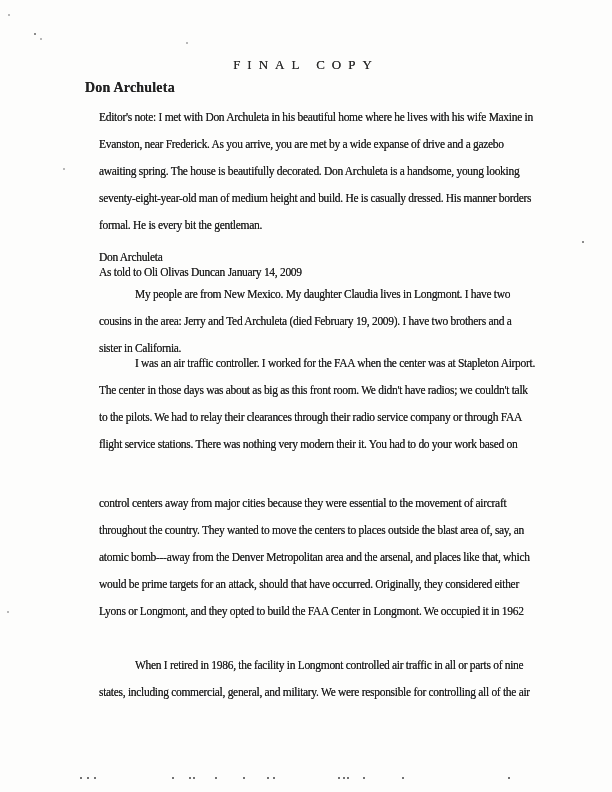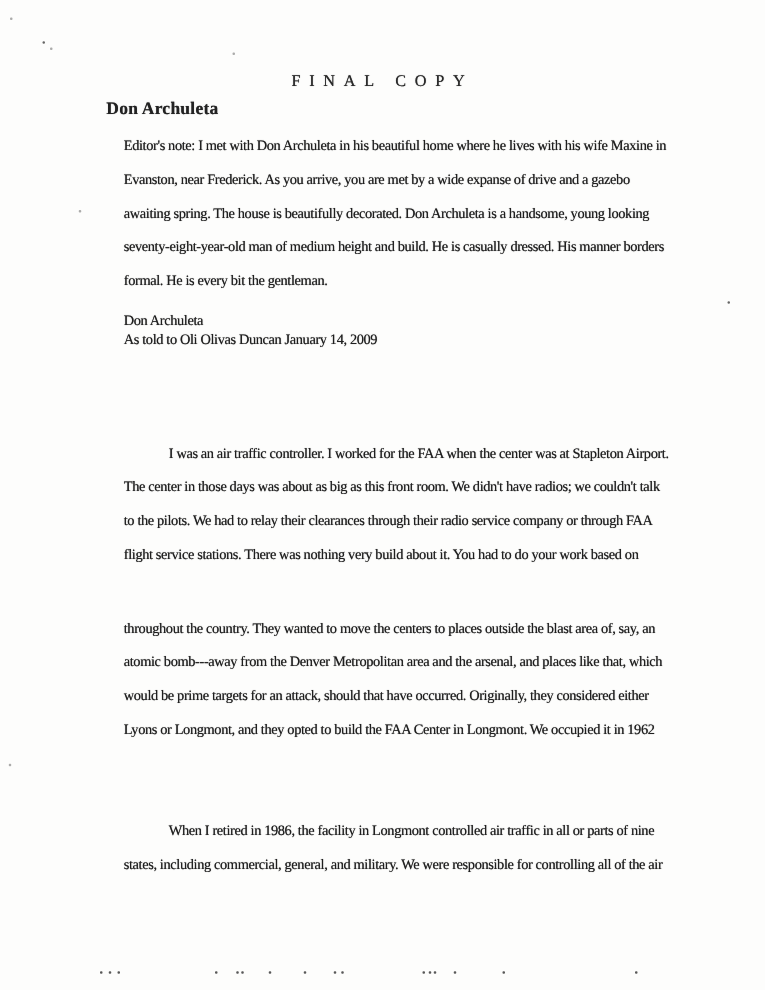--- a/index.html
+++ b/index.html
@@ -70,29 +70,35 @@
     <div>awaiting spring. The house is beautifully decorated. Don Archuleta is a handsome, young looking</div>
     <div>seventy-eight-year-old man of medium height and build. He is casually dressed. His manner borders</div>
     <div>formal. He is every bit the gentleman.</div>
   </div>
 
   <div class="block byline txt">
     <div>Don Archuleta</div>
     <div>As told to Oli Olivas Duncan January 14, 2009</div>
   </div>
 
+  <div class="block para-1 txt">
+    <div class="indent">My people are from New Mexico. My daughter Claudia lives in Longmont. I have two</div>
+    <div>cousins in the area: Jerry and Ted Archuleta (died February 19, 2009).  I have two brothers and a</div>
+    <div>sister in California.</div>
+  </div>
 
   <div class="block para-2 txt">
     <div class="indent">I was an air traffic controller. I worked for the FAA when the center was at Stapleton Airport.</div>
     <div>The center in those days was about as big as this front room. We didn't have radios; we couldn't talk</div>
     <div>to the pilots. We had to relay their clearances through their radio service company or through FAA</div>
-    <div>flight service stations. There was nothing very build about it. You had to do your work based on</div>
+    <div>flight service stations. There was nothing very modern their it. You had to do your work based on</div>
   </div>
 
   <div class="block para-3 txt">
+    <div>control centers away from major cities because they were essential to the movement of aircraft</div>
     <div>throughout the country. They wanted to move the centers to places outside the blast area of, say, an</div>
     <div>atomic bomb---away from the Denver Metropolitan area and the arsenal, and places like that, which</div>
     <div>would be prime targets for an attack, should that have occurred. Originally, they considered either</div>
     <div>Lyons or Longmont, and they opted to build the FAA Center in Longmont. We occupied it in 1962</div>
   </div>
 
   <div class="block para-4 txt">
     <div class="indent">When I retired in 1986, the facility in Longmont controlled air traffic in all or parts of nine</div>
     <div>states, including commercial, general, and military. We were responsible for controlling all of the air</div>
   </div>

